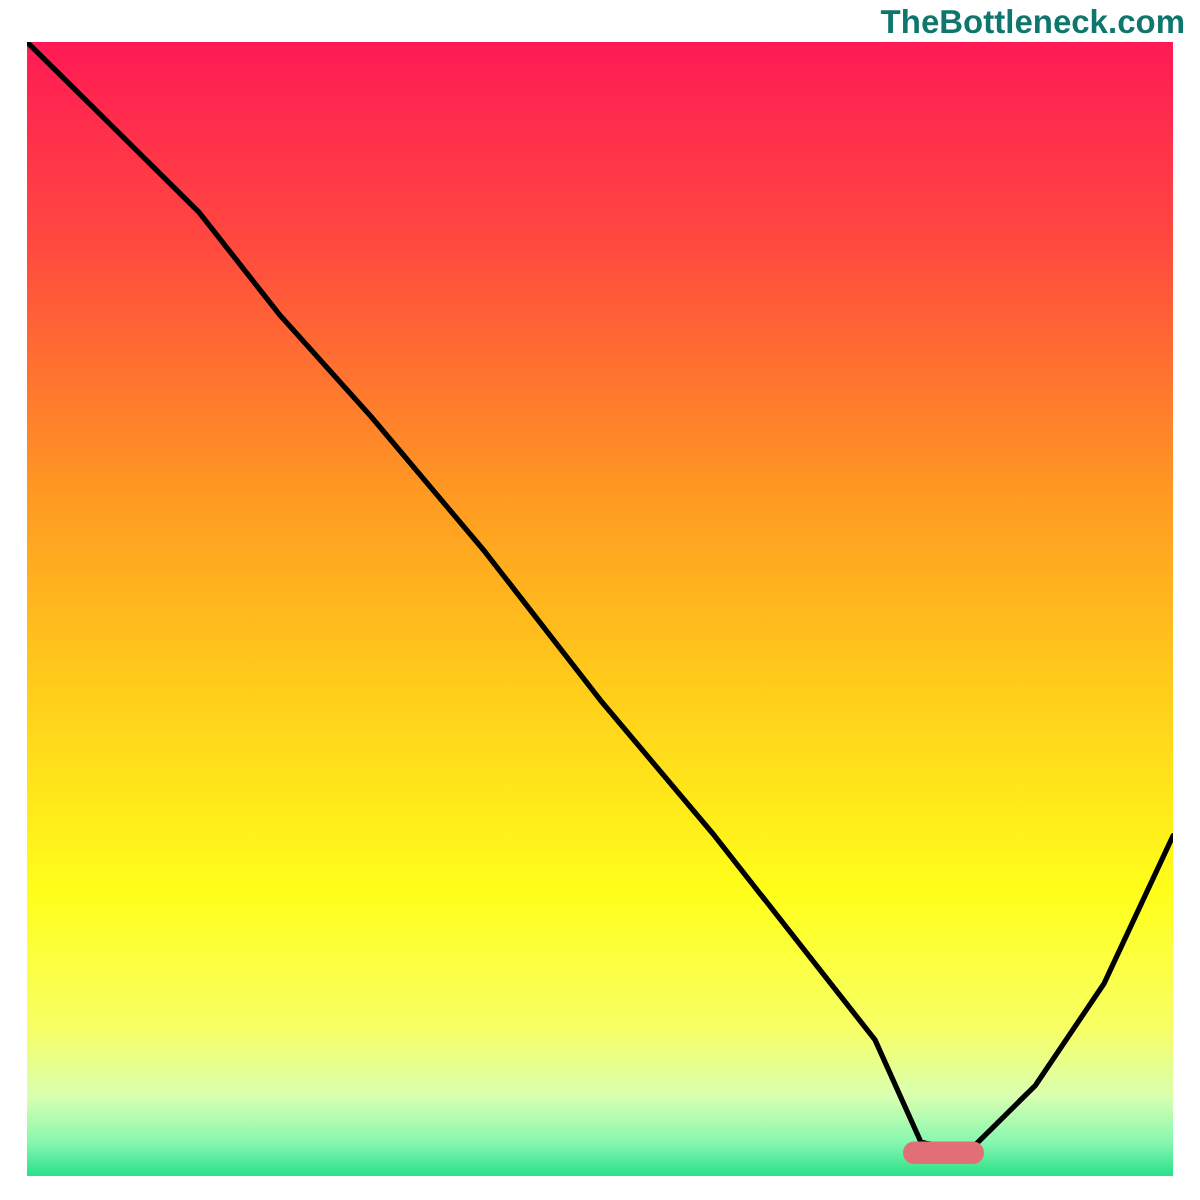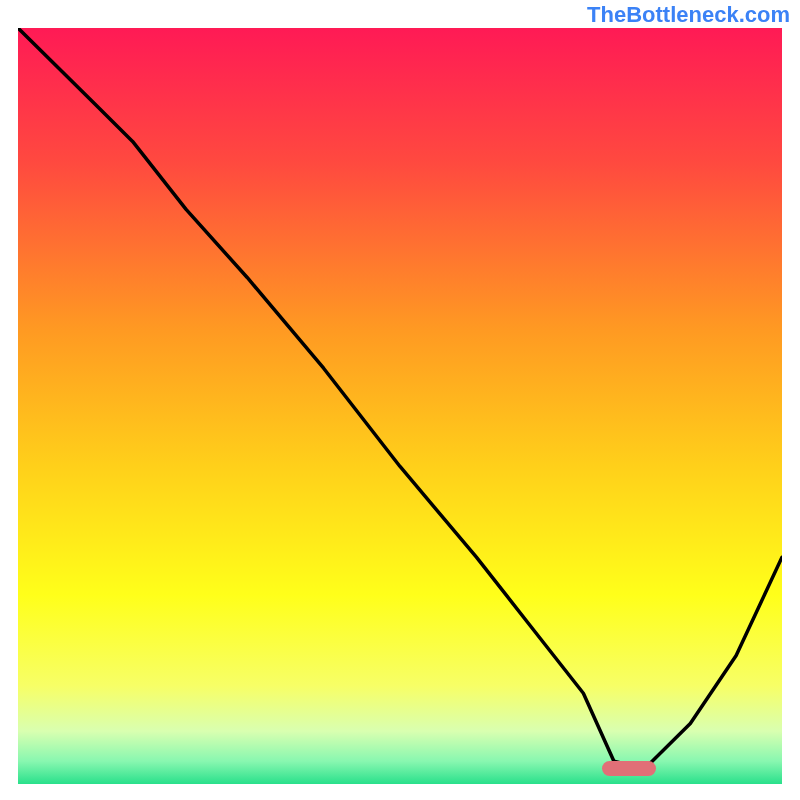--- a/index.html
+++ b/index.html
@@ -15,21 +15,21 @@
     position: relative;
     width: 800px;
     height: 800px;
   }
   .watermark {
     position: absolute;
     top: 2px;
     right: 10px;
     font-size: 22px;
     font-weight: 600;
-    color: #3b82f6;
+    color: #0f766e;
     letter-spacing: 0;
     user-select: none;
   }
   .plot {
     position: absolute;
     left: 18px;
     top: 28px;
     width: 764px;
     height: 756px;
   }

